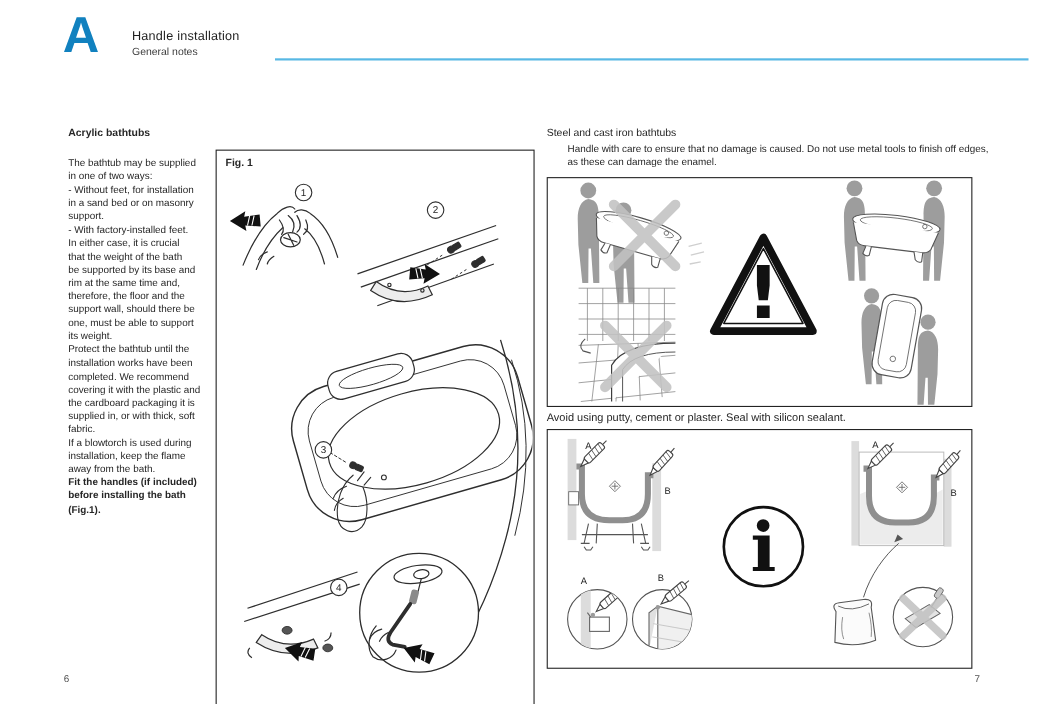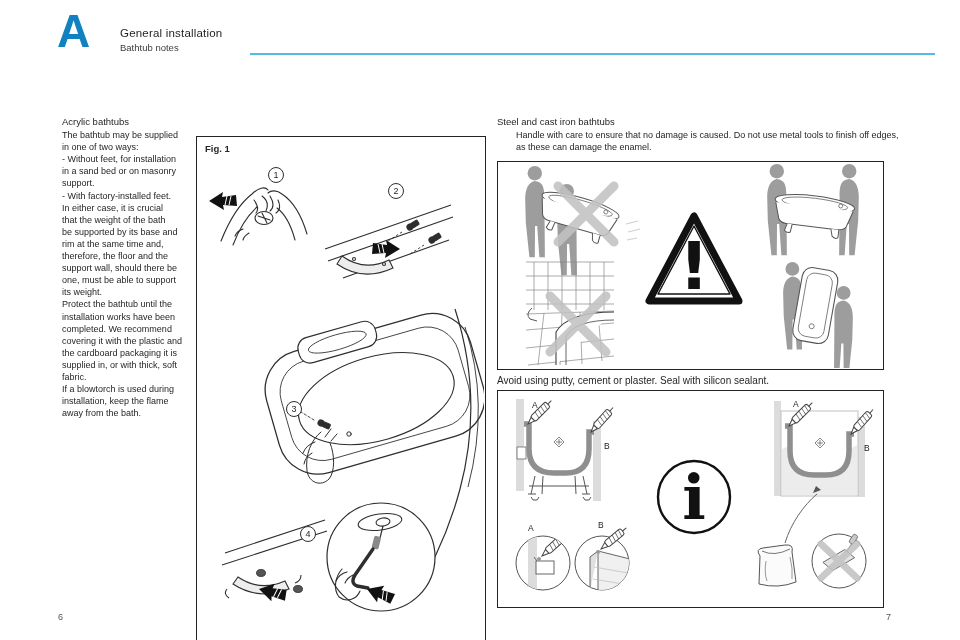--- a/index.html
+++ b/index.html
@@ -6,43 +6,43 @@
   html,body{width:960px;height:640px}
   body{position:relative;background:#fff;color:#262626;font-family:"Liberation Sans",sans-serif;overflow:hidden}
   .abs{position:absolute}
   
   .section-letter{left:57px;top:8px;font-size:46px;line-height:1;font-weight:bold;color:#1181bf}
   .doc-title{left:120px;top:27px;font-size:11.5px;color:#1f1f1f;letter-spacing:.2px}
   .doc-subtitle{left:120px;top:42px;font-size:9.5px;color:#3c3c3c}
   .header-rule{left:250px;top:53px;width:685px;height:2px;background:#58b8e4}
   
   .left-col{left:62px;top:116px;width:140px;font-size:9px;line-height:12.1px}
-  .col-heading{font-size:9.5px;font-weight:normal;margin-bottom:1px}
+  .col-heading{font-size:9.5px;font-weight:bold;margin-bottom:14px}
   .pre{white-space:pre}
   .bold{font-weight:bold}
   .right-heading{left:497px;top:116px;font-size:9.5px;font-weight:normal}
   .right-body{left:516px;top:129px;font-size:9px;line-height:12px}
   .middle-note{left:497px;top:375px;font-size:10px}
   
   .frame{border:1.3px solid #232323;background:#fff}
   .fig-box{left:196px;top:136px;width:290px;height:522px}
   .fig-label{left:8px;top:6px;font-size:9.5px;font-weight:bold}
   .top-box{left:497px;top:161px;width:387px;height:209px}
   .bottom-box{left:497px;top:390px;width:387px;height:218px}
   .step-circle{width:16px;height:16px;border:1.1px solid #2e2e2e;border-radius:50%;
     display:flex;align-items:center;justify-content:center;font-size:9px;background:#fff;z-index:3}
   .page-num{font-size:9px;color:#555}
   svg{display:block}
 </style>
 </head>
 <body>
 
 <div class="abs section-letter">A</div>
-<div class="abs doc-title">General installation</div>
-<div class="abs doc-subtitle">Bathtub notes</div>
+<div class="abs doc-title">Handle installation</div>
+<div class="abs doc-subtitle">General notes</div>
 <div class="abs header-rule"></div>
 
 <div class="abs left-col">
   <div class="col-heading">Acrylic bathtubs</div>
   <div class="pre">The bathtub may be supplied
 in one of two ways:
 - Without feet, for installation
 in a sand bed or on masonry
 support.
 - With factory-installed feet.
@@ -57,20 +57,23 @@
 Protect the bathtub until the
 installation works have been
 completed. We recommend
 covering it with the plastic and
 the cardboard packaging it is
 supplied in, or with thick, soft
 fabric.
 If a blowtorch is used during
 installation, keep the flame
 away from the bath.</div>
+  <div class="pre bold">Fit the handles (if included)
+before installing the bath
+(Fig.1).</div>
 </div>
 
 <div class="abs frame fig-box">
   <div class="abs fig-label">Fig. 1</div>
 
   <svg class="abs" style="left:0;top:0" width="287" height="487" viewBox="0 0 287 487">
     <defs>
       <g id="screw">
           <circle r="3" fill="#2e2e2e"></circle>
           <rect x="2.5" y="-2.5" width="7" height="5" rx="1" fill="#2e2e2e"></rect>

